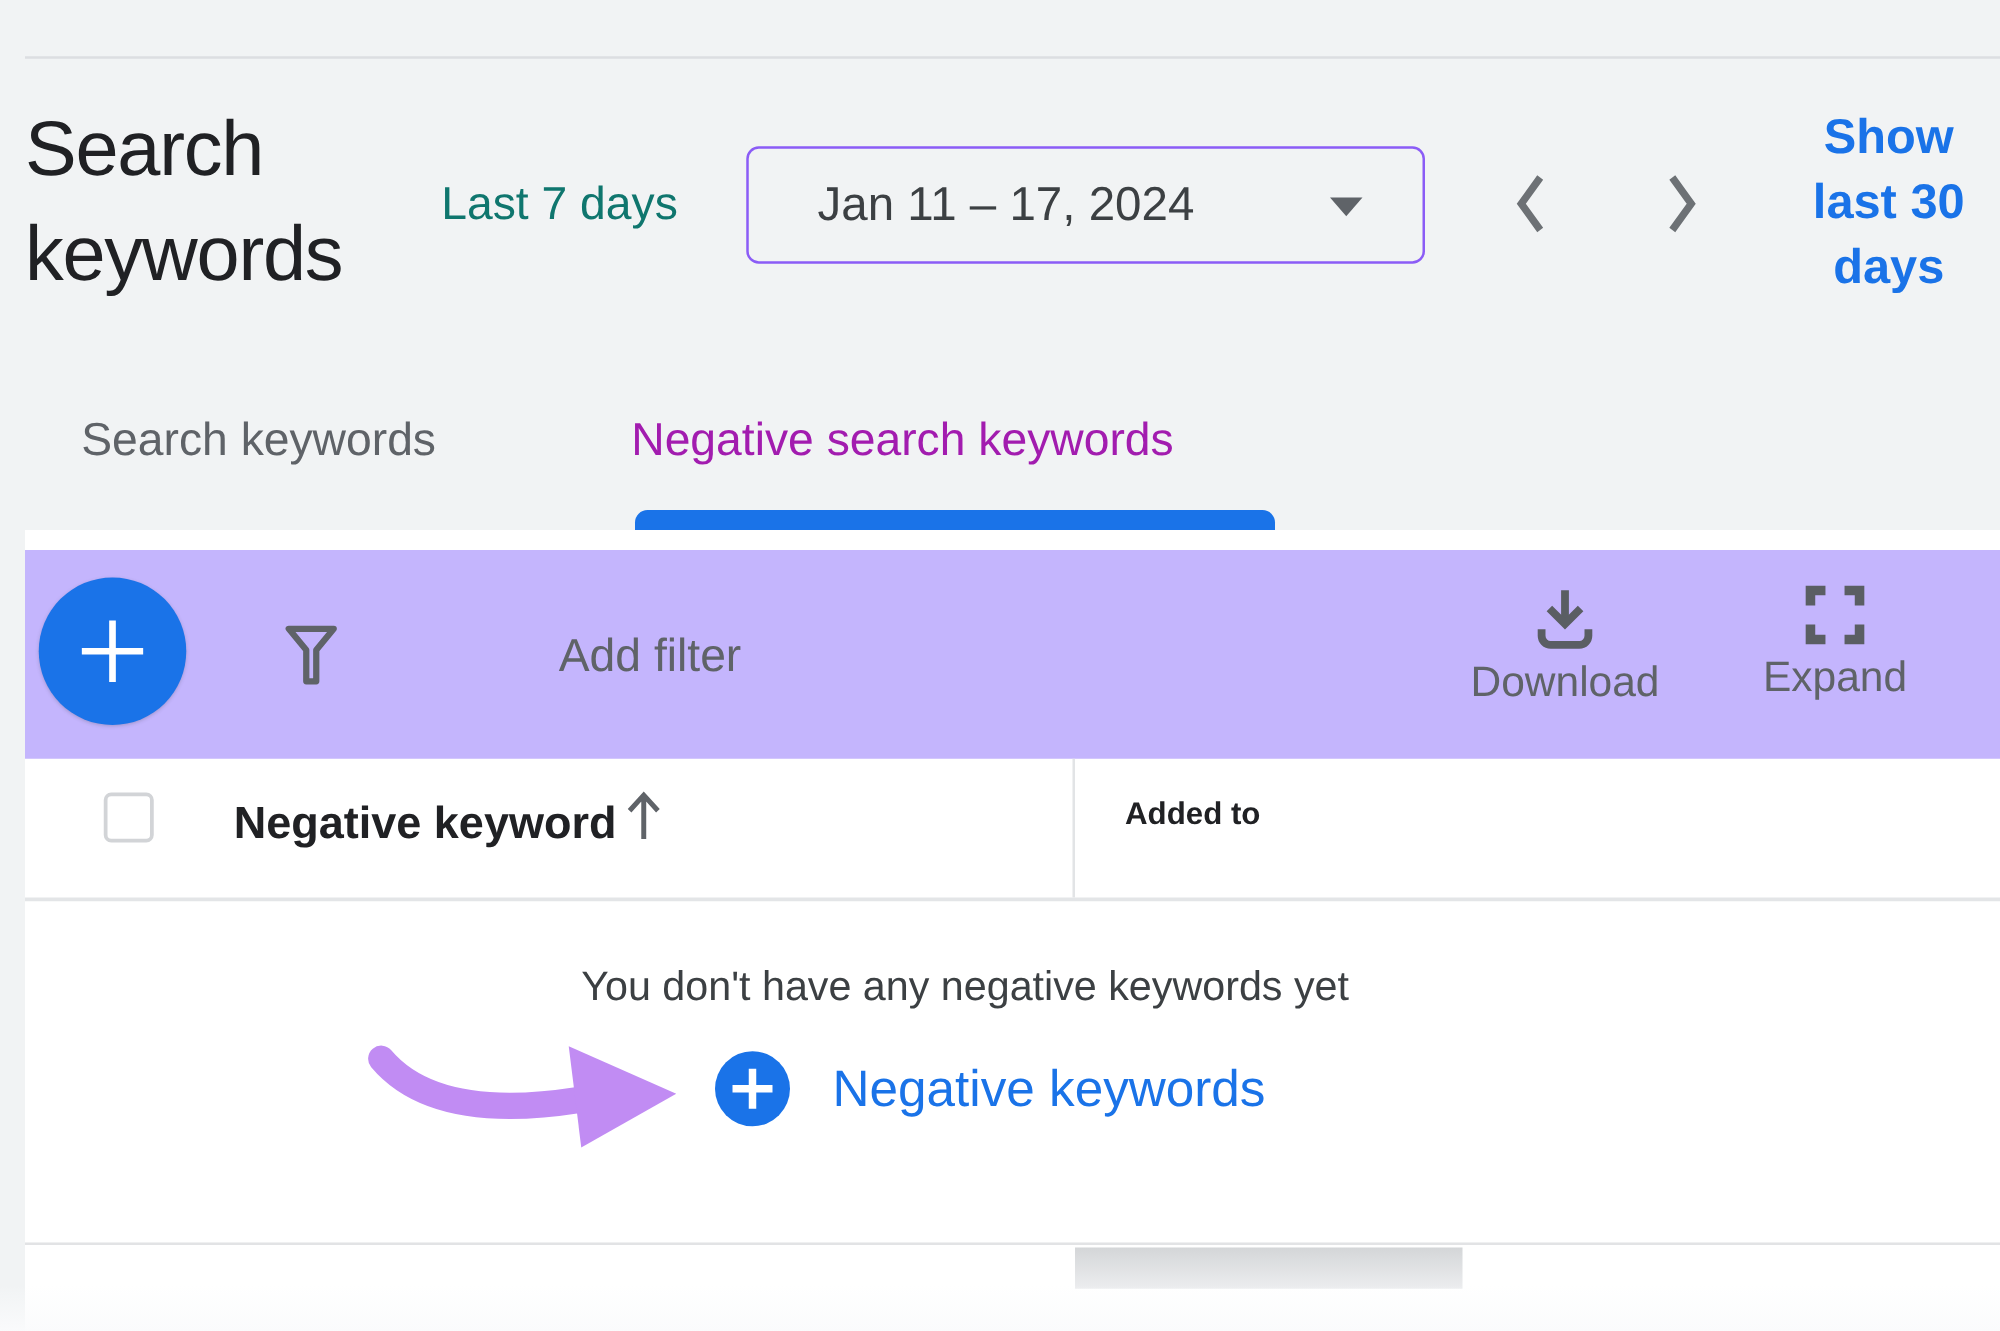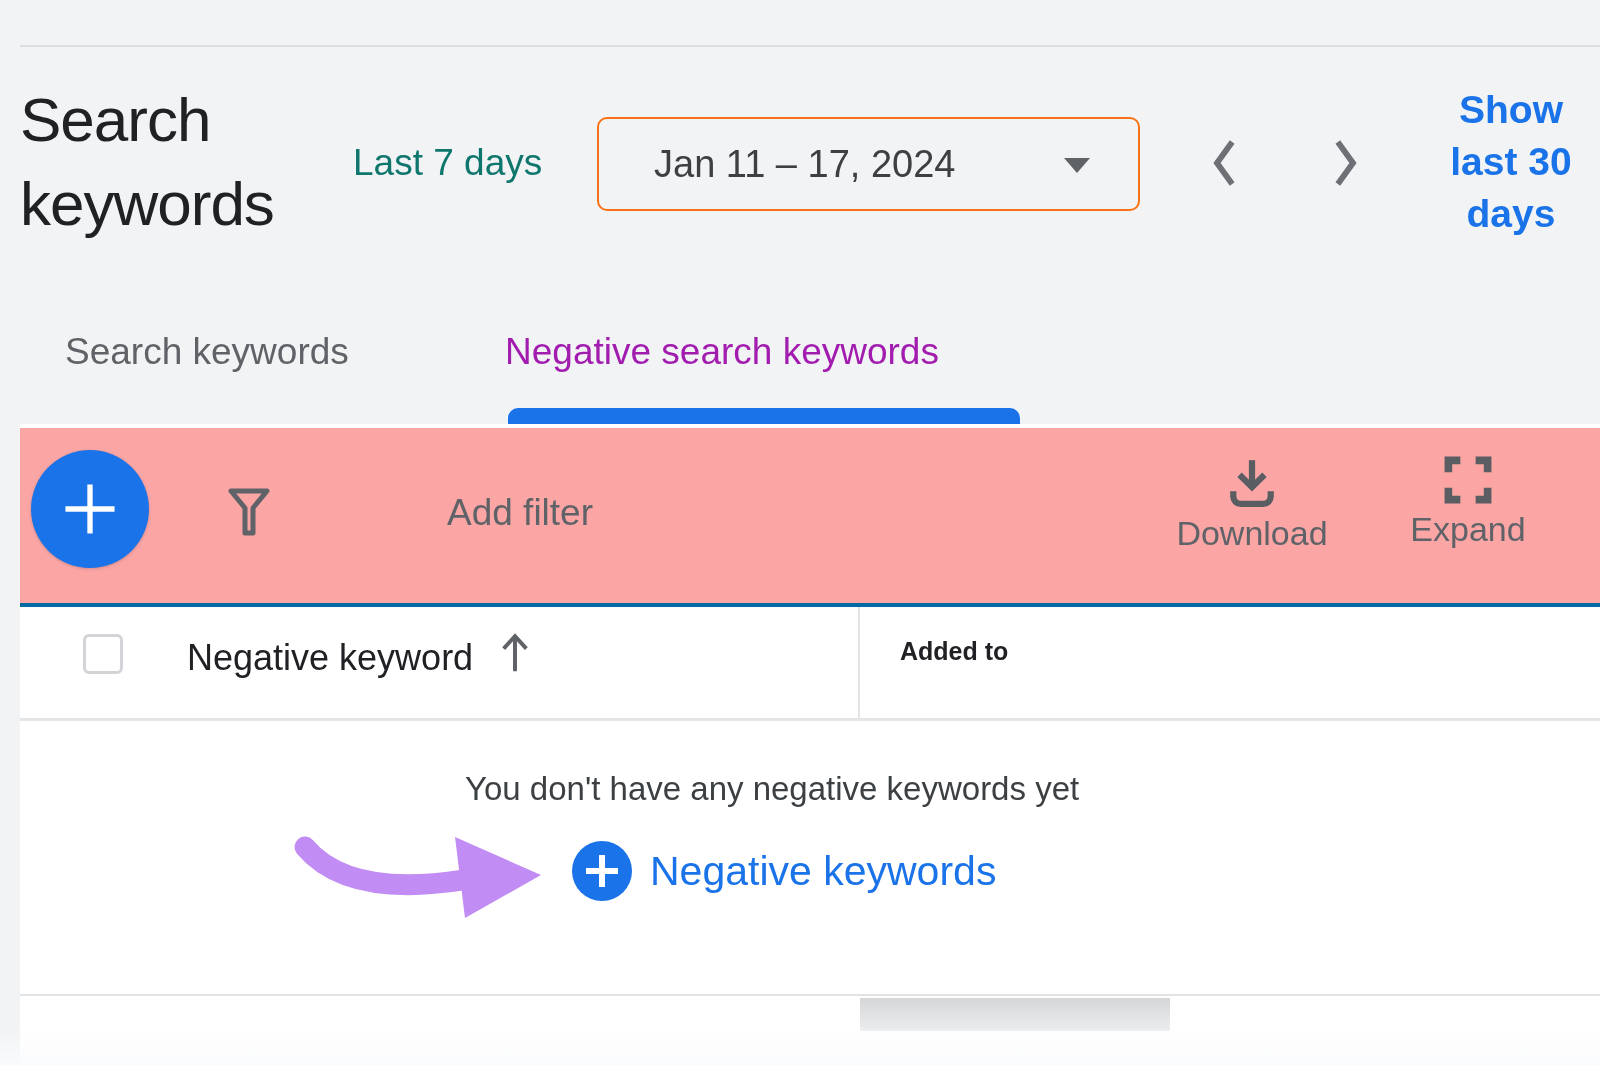--- a/index.html
+++ b/index.html
@@ -22,21 +22,21 @@
     color:#202124; letter-spacing:-1px;
   }
 
   .date-preset {
     left:353px; top:142px;
     font-size:37px; color:#0f766e;
   }
 
   .date-box {
     left:597px; top:117px; width:543px; height:94px;
-    border:2px solid #f97316; border-radius:10px;
+    border:2px solid #8b5cf6; border-radius:10px;
     background:transparent; cursor:pointer;
   }
   .date-box-value {
     position:absolute; left:55px; top:0; height:90px; line-height:90px;
     font-size:38px; color:#3c4043; font-family:"Liberation Sans",sans-serif;
   }
   .date-caret {
     position:absolute; right:48px; top:39px;
     width:0; height:0;
     border-left:13px solid transparent; border-right:13px solid transparent;
@@ -62,22 +62,22 @@
     left:508px; top:408px; width:512px; height:16px;
     background:#1a73e8; border-radius:10px 10px 0 0;
   }
 
   
   .card {
     left:20px; top:424px; width:1580px; height:570px;
     background:#ffffff;
   }
   .toolbar-row {
-    position:absolute; left:0; top:4px; width:100%; height:182px;
-    background:#fca5a5; border-bottom:7px solid #0369a1;
+    position:absolute; left:0; top:16px; width:100%; height:182px;
+    background:#c4b5fd; border-bottom:2px solid #0369a1;
   }
   .fab {
     position:absolute; left:11px; top:22px; width:118px; height:118px;
     border-radius:50%; background:#1a73e8; border:none; cursor:pointer;
     box-shadow:0 1px 3px rgba(60,64,67,.25);
   }
   .filter-btn {
     position:absolute; left:206px; top:57px; width:46px; height:54px;
     background:none; border:none; cursor:pointer;
   }
@@ -93,21 +93,21 @@
   .table-header {
     position:absolute; left:0; top:183px; width:100%; height:111px;
     background:#ffffff;
   }
   .checkbox {
     position:absolute; left:63px; top:27px; width:40px; height:40px;
     border:3px solid #d2d4d7; border-radius:6px; background:#fff; cursor:pointer;
   }
   .col-negative {
     position:absolute; left:167px; top:30px;
-    font-size:36px; font-weight:400; color:#202124; cursor:pointer;
+    font-size:36px; font-weight:700; color:#202124; cursor:pointer;
   }
   .sort-arrow { position:absolute; left:478px; top:22px; }
   .v-divider {
     position:absolute; left:838px; top:0; width:2px; height:111px;
     background:#e2e4e6;
   }
   .col-added {
     position:absolute; left:880px; top:30px;
     font-size:25px; font-weight:700; color:#202124; cursor:pointer;
   }
@@ -122,21 +122,21 @@
   }
   .empty-action {
     position:absolute; left:552px; top:416px; height:62px;
     background:none; border:none; cursor:pointer; display:flex; align-items:center;
   }
   .plus-circle {
     width:60px; height:60px; border-radius:50%; background:#1a73e8;
     position:relative; flex:0 0 auto;
   }
   .empty-action-label {
-    margin-left:18px; font-size:41px; font-weight:500; color:#1a73e8;
+    margin-left:34px; font-size:41px; font-weight:500; color:#1a73e8;
     white-space:nowrap;
   }
   .annot-arrow { position:absolute; left:268px; top:398px; }
 
   
   .bottom-strip {
     left:20px; top:994px; width:1580px; height:71px; background:#ffffff;
     border-top:2px solid #e2e3e5;
   }
   .scroll-thumb {

